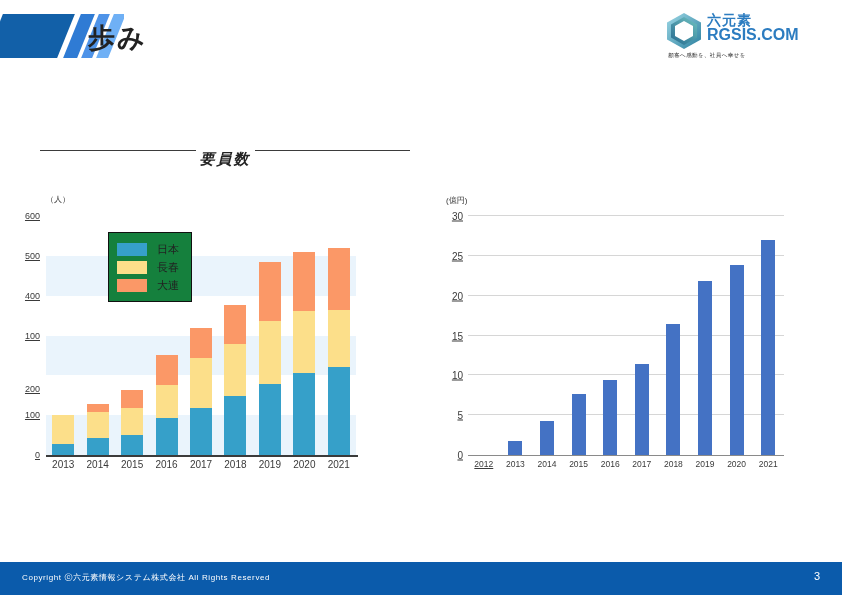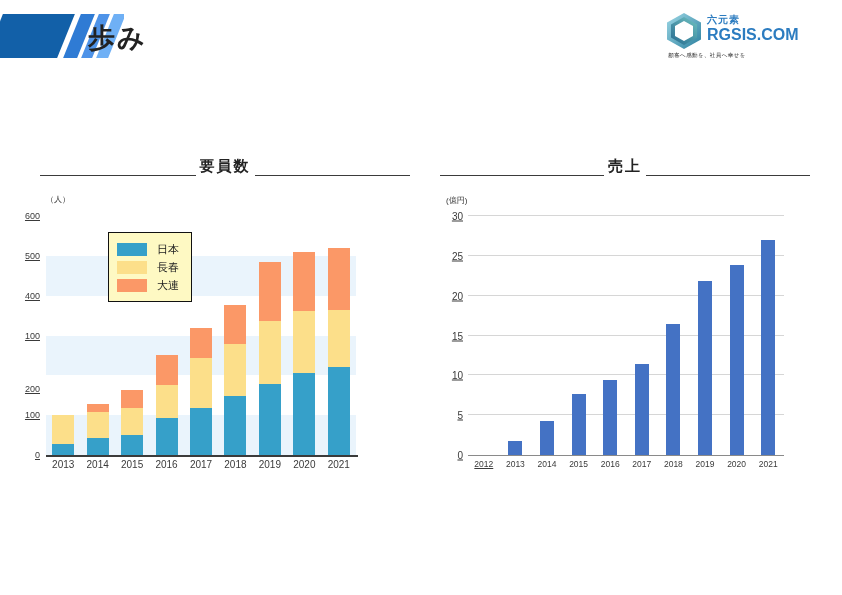--- a/index.html
+++ b/index.html
@@ -22,33 +22,33 @@
   .page-title{
     position:absolute;left:88px;top:20px;
     font-size:27px;font-weight:bold;color:#222;
     letter-spacing:2px;
   }
 
   
   .logo{position:absolute;right:10px;top:10px;width:124px;height:58px;}
   .logo-mark{position:absolute;left:20px;top:2px;width:38px;height:38px;}
   .logo-text{position:absolute;left:62px;top:2px;}
-  .logo-cn{font-size:10px;font-weight:bold;color:#2C7CC0;letter-spacing:1px;line-height:16px;}
+  .logo-cn{font-size:14px;font-weight:bold;color:#2C7CC0;letter-spacing:1px;line-height:16px;}
   .logo-dom{font-size:16px;font-weight:bold;color:#2C7CC0;letter-spacing:0px;line-height:14px;}
   .logo-tag{
     position:absolute;left:0;top:42px;width:124px;text-align:center;
     font-size:5.5px;color:#222;letter-spacing:0.4px;white-space:nowrap;
   }
 
   
   .chart-block{position:absolute;top:150px;}
   .chart-left{left:40px;width:370px;}
   .chart-right{left:440px;width:370px;}
 
-  .chart-head{position:relative;height:26px;display:flex;align-items:flex-end;justify-content:center;gap:4px;}
+  .chart-head{position:relative;height:26px;display:flex;align-items:flex-start;justify-content:center;gap:4px;font-style:italic;}
   .rule{height:1px;background:#3b3b3b;flex:1 1 auto;min-width:40px;}
   .chart-title{font-size:15px;font-weight:bold;color:#222;letter-spacing:2px;white-space:nowrap;}
 
   .unit{position:absolute;font-size:8px;color:#333;}
 
   .plot{position:absolute;}
 
   
   .plotL{left:46px;top:216px;width:310px;height:239px;}
   .bandsL{position:absolute;inset:0;}
@@ -62,21 +62,21 @@
   .colL{position:absolute;bottom:0;width:22px;}
   .segJP{background:#36A0C9;width:100%;position:absolute;bottom:0;}
   .segCC{background:#FCDF8A;width:100%;position:absolute;}
   .segDL{background:#FB9867;width:100%;position:absolute;}
 
   .xlabL{position:absolute;left:46px;top:459px;width:310px;height:16px;}
   .xlabL span{position:absolute;font-size:10px;color:#3a3a3a;transform:translateX(-50%);}
 
   .legend{
     position:absolute;left:108px;top:232px;
-    background:#fef9c3;border:1.5px solid #111;
+    background:#15803d;border:1.5px solid #111;
     padding:7px 12px 7px 8px;
   }
   .lg-row{display:flex;align-items:center;gap:10px;height:18px;}
   .lg-sw{width:30px;height:13px;display:block;}
   .lg-tx{font-size:11px;color:#222;}
 
   
   .plotR{left:468px;top:216px;width:316px;height:239px;}
   .gridR{position:absolute;inset:0;}
   .gridR i{position:absolute;left:0;width:100%;height:1px;background:#d6d6d6;display:block;}
@@ -226,27 +226,20 @@
       <div class="lg-row">
         <span class="lg-sw" style="background: rgb(252, 223, 138);"></span>
         <span class="lg-tx">長春</span>
       </div>
       <div class="lg-row">
         <span class="lg-sw" style="background: rgb(251, 152, 103);"></span>
         <span class="lg-tx">大連</span>
       </div>
     </div>
 
-  <div class="chart-block chart-right">
-    <div class="chart-head">
-      <div class="rule"></div>
-      <div class="chart-title">売上</div>
-      <div class="rule"></div>
-    </div>
-  </div>
   <div class="unit" style="left:446px;top:195px;">(億円)</div>
 
   <div class="plot plotR">
     <div class="gridR" id="gridR">
         <i style="bottom: 39.8333px;"></i>
         <i style="bottom: 79.6667px;"></i>
         <i style="bottom: 119.5px;"></i>
         <i style="bottom: 159.333px;"></i>
         <i style="bottom: 199.167px;"></i>
         <i style="bottom: 239px;"></i>
@@ -279,14 +272,18 @@
       <span style="left: 79px;">2014</span>
       <span style="left: 110.6px;">2015</span>
       <span style="left: 142.2px;">2016</span>
       <span style="left: 173.8px;">2017</span>
       <span style="left: 205.4px;">2018</span>
       <span style="left: 237px;">2019</span>
       <span style="left: 268.6px;">2020</span>
       <span style="left: 300.2px;">2021</span>
     </div>
 
+  <div class="footer">
+    <div class="copyright">Copyright ⓒ六元素情報システム株式会社 All Rights Reserved</div>
+    <div class="pageno">3</div>
+  </div>
 
 </div>
 
 </body></html>

